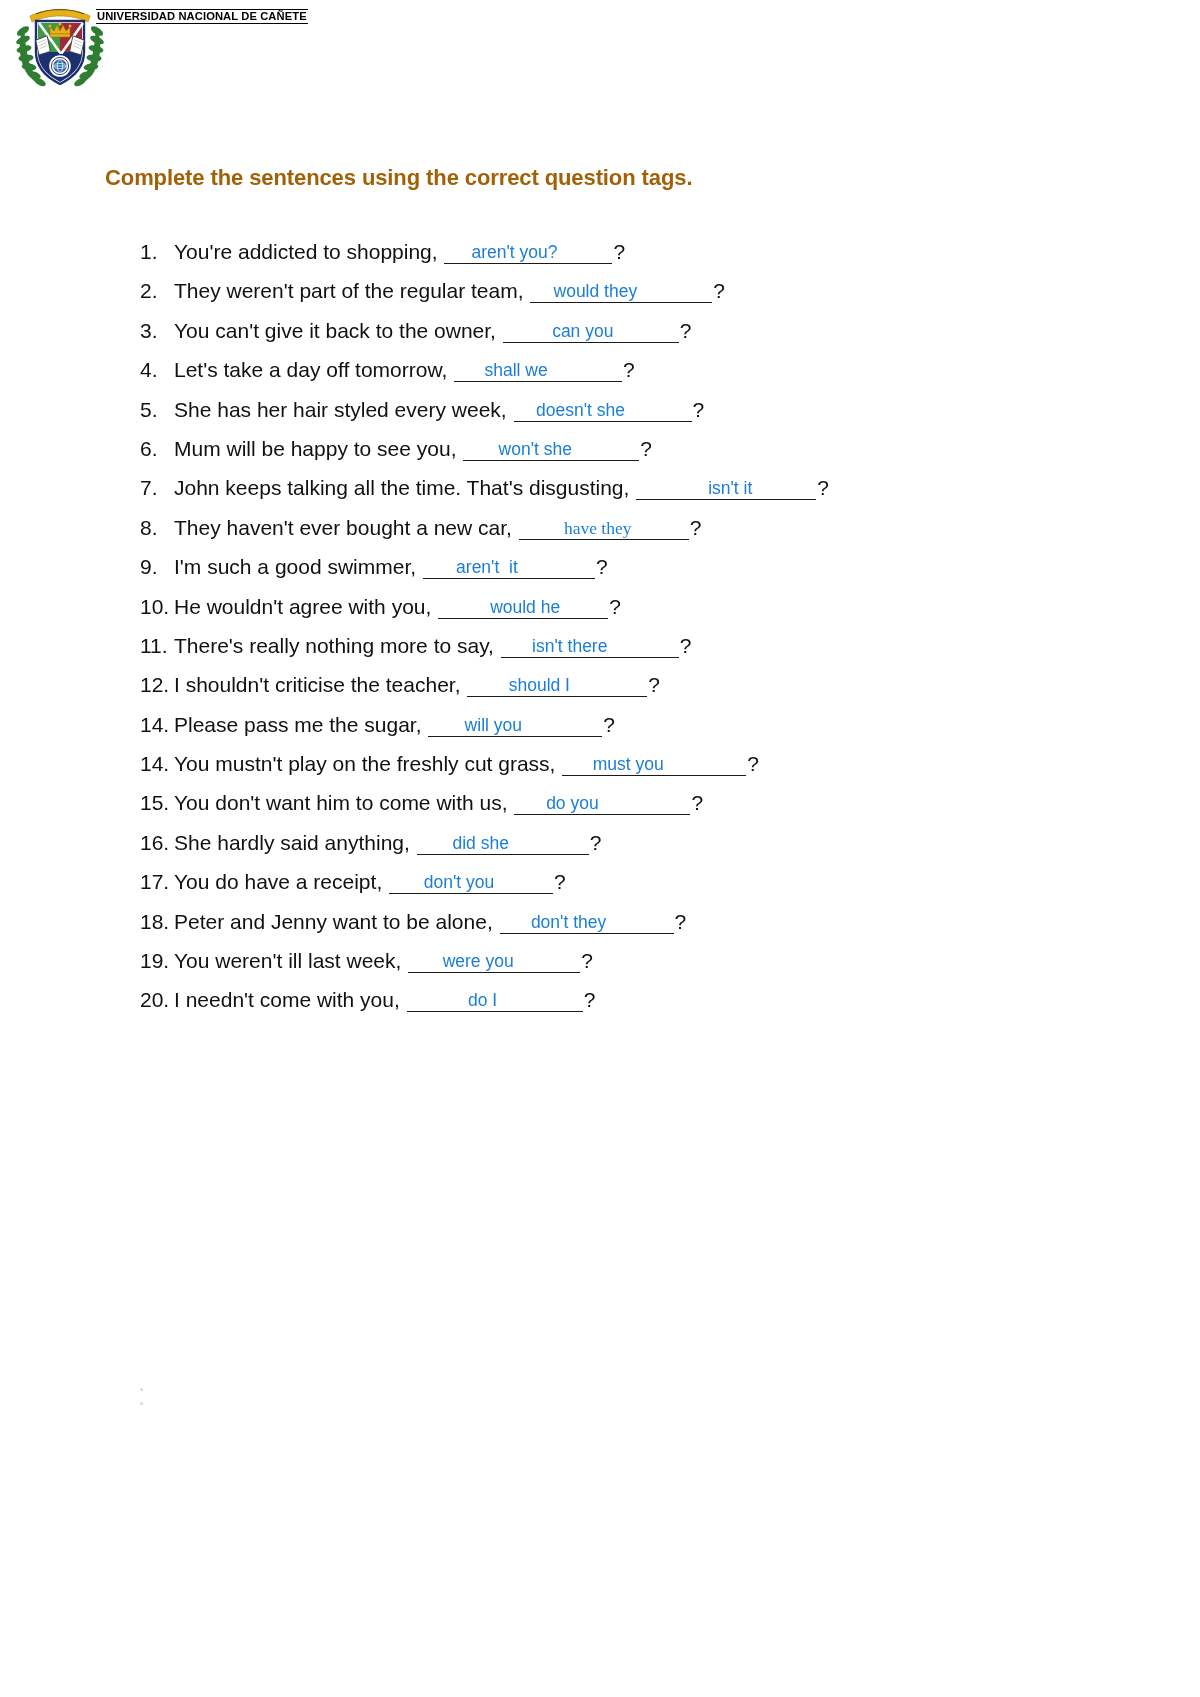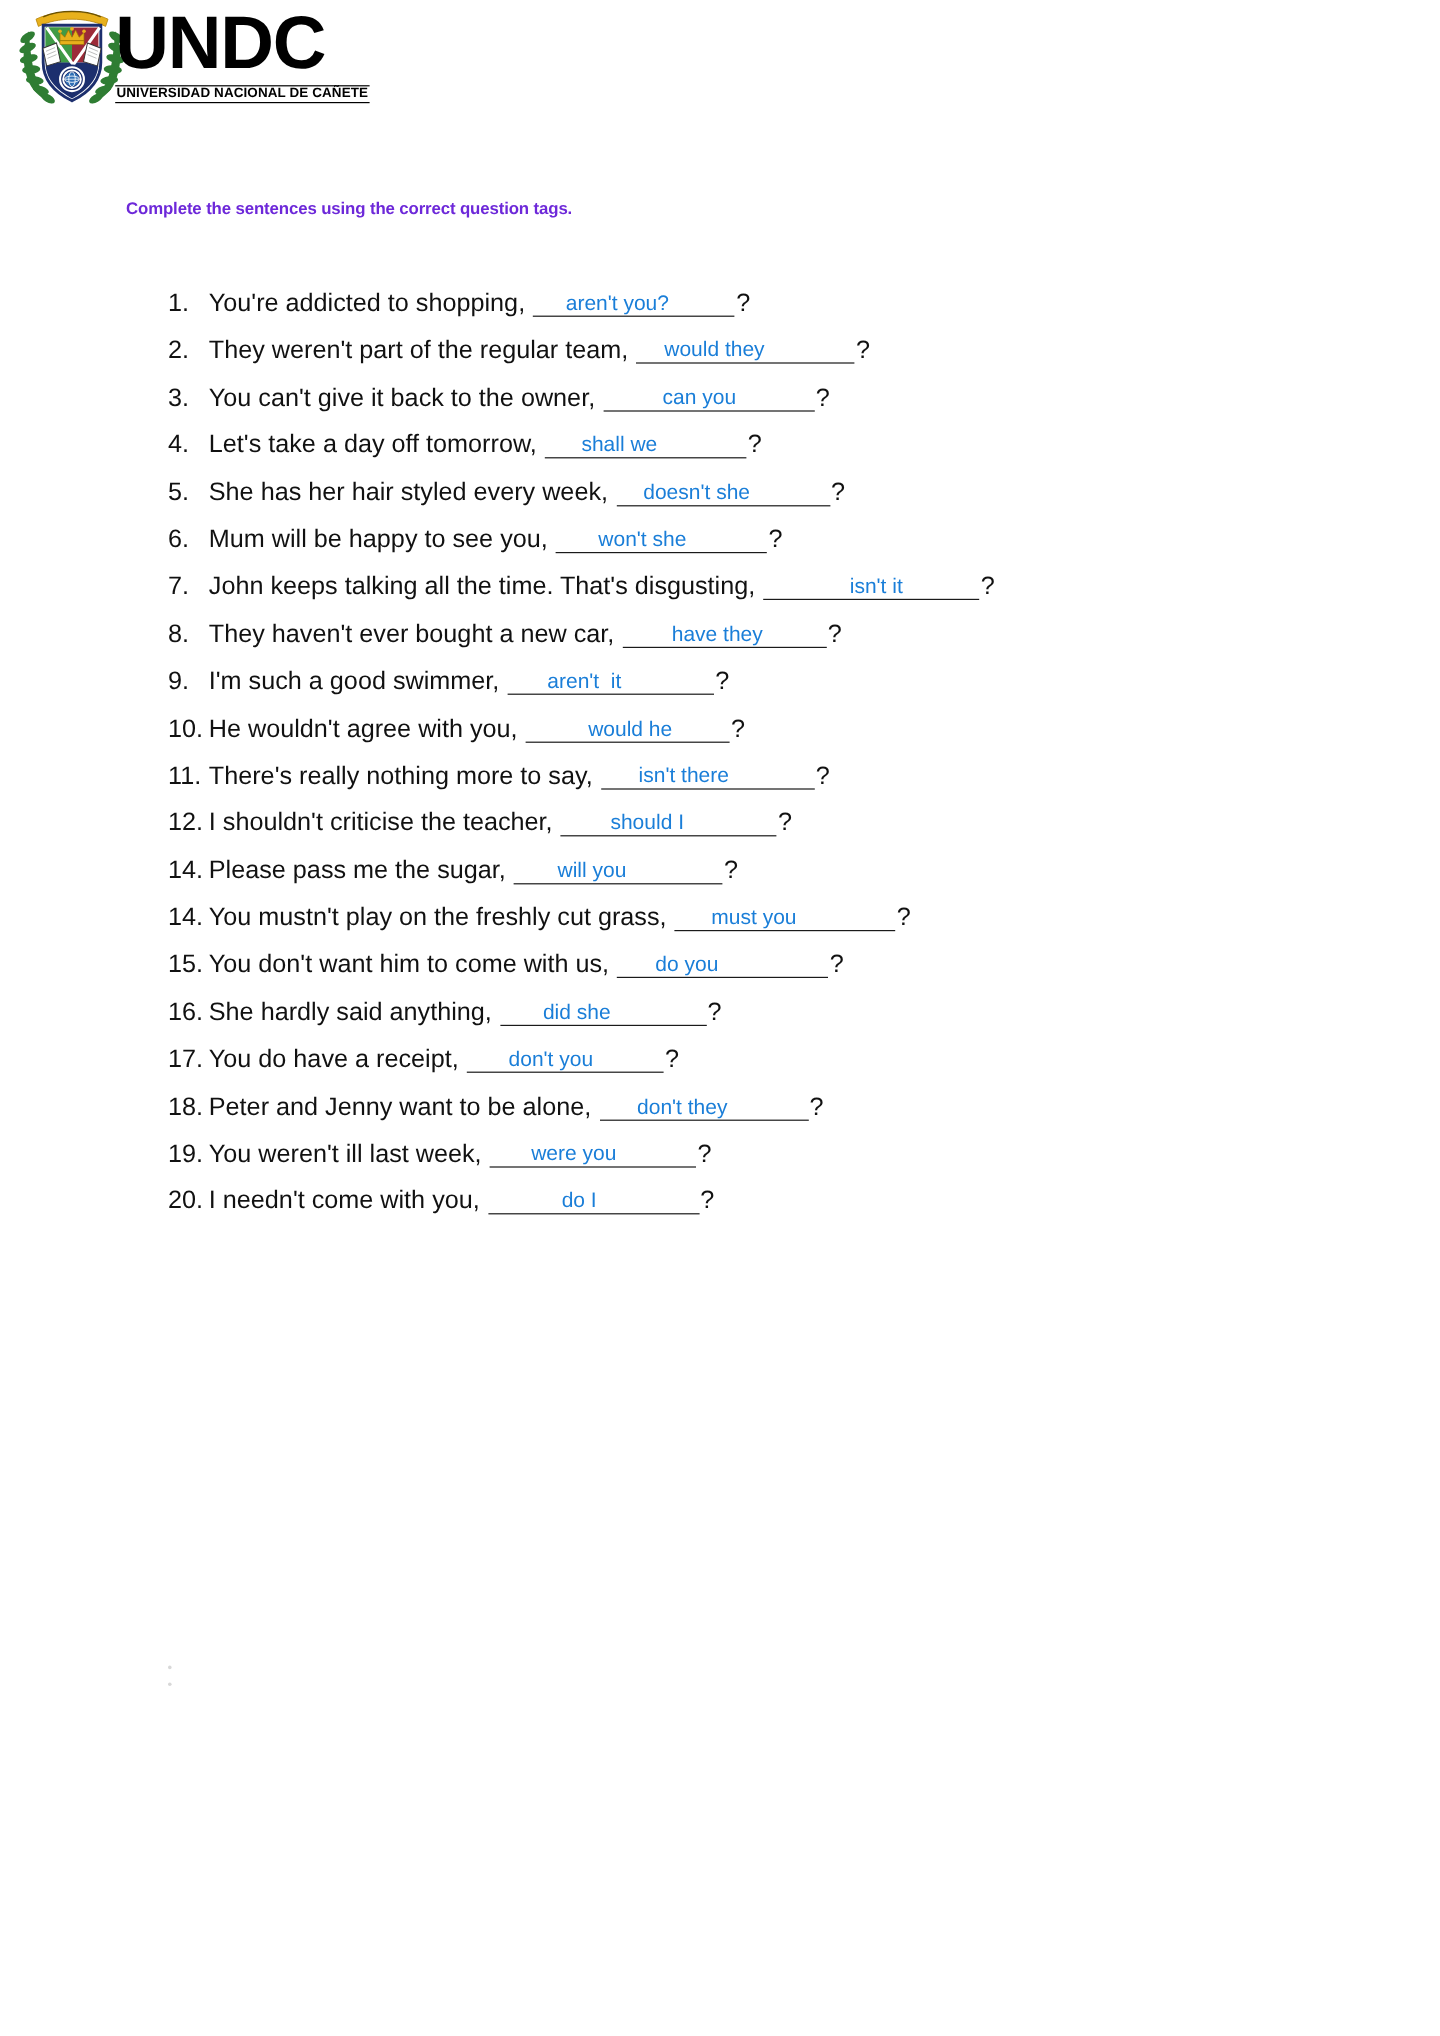--- a/index.html
+++ b/index.html
@@ -73,23 +73,23 @@
   .sheet {
     position: absolute;
     left: 0;
     top: 0;
     width: 1200px;
   }
   .worksheet-title {
     position: absolute;
     left: 105px;
     top: 165px;
-    font-size: 14px;
+    font-size: 22px;
     font-weight: bold;
-    color: #6d28d9;
+    color: #a16207;
     white-space: nowrap;
     letter-spacing: -0.1px;
   }
 
   .items {
     position: absolute;
     left: 140px;
     top: 232px;
     width: 1000px;
   }
@@ -219,39 +219,38 @@
         <circle r="11.5" fill="#ffffff" stroke="#1c2f6e" stroke-width="1.4"></circle>
         <circle r="8.6" fill="#ffffff" stroke="#1c2f6e" stroke-width="0.9"></circle>
         <circle r="6.2" fill="#2f6fb5" stroke="#1c2f6e" stroke-width="0.8"></circle>
         <ellipse rx="6.2" ry="2.6" fill="none" stroke="#ffffff" stroke-width="0.7"></ellipse>
         <ellipse rx="2.7" ry="6.2" fill="none" stroke="#ffffff" stroke-width="0.7"></ellipse>
         <path d="M-6.2 0 L6.2 0" stroke="#ffffff" stroke-width="0.7"></path>
       </g>
     </svg>
 
     <div class="logo-text">
-      <div class="logo-acronym">UNDC</div>
       <div class="logo-fullname">UNIVERSIDAD NACIONAL DE CAÑETE</div>
     </div>
   </div>
 </div>
 
 <div class="sheet">
 
   <div class="worksheet-title">Complete the sentences using the correct question tags.</div>
 
   <div class="items" id="items-container">
       <div class="item"><span class="item-num">1.</span><span class="item-text">You're addicted to shopping, </span><span class="blank" style="width: 168px;"><span class="answer" style="transform: translateX(-14px);">aren't you?</span></span><span class="qmark">?</span></div>
       <div class="item"><span class="item-num">2.</span><span class="item-text">They weren't part of the regular team, </span><span class="blank" style="width: 182px;"><span class="answer" style="transform: translateX(-26px);">would they</span></span><span class="qmark">?</span></div>
       <div class="item"><span class="item-num">3.</span><span class="item-text">You can't give it back to the owner, </span><span class="blank" style="width: 176px;"><span class="answer" style="transform: translateX(-8px); margin-top: 44px;">can you</span></span><span class="qmark">?</span></div>
       <div class="item"><span class="item-num">4.</span><span class="item-text">Let's take a day off tomorrow, </span><span class="blank" style="width: 168px;"><span class="answer" style="transform: translateX(-22px); text-align: center;">shall we</span></span><span class="qmark">?</span></div>
       <div class="item"><span class="item-num">5.</span><span class="item-text">She has her hair styled every week, </span><span class="blank" style="width: 178px;"><span class="answer" style="transform: translateX(-22px);">doesn't she</span></span><span class="qmark">?</span></div>
       <div class="item"><span class="item-num">6.</span><span class="item-text">Mum will be happy to see you, </span><span class="blank" style="width: 176px;"><span class="answer" style="transform: translateX(-16px);">won't she</span></span><span class="qmark">?</span></div>
       <div class="item"><span class="item-num">7.</span><span class="item-text">John keeps talking all the time. That's disgusting, </span><span class="blank" style="width: 180px;"><span class="answer" style="transform: translateX(4px);">isn't it</span></span><span class="qmark">?</span></div>
-      <div class="item"><span class="item-num">8.</span><span class="item-text">They haven't ever bought a new car, </span><span class="blank" style="width: 170px;"><span class="answer" style="transform: translateX(-6px);">have they</span></span><span class="qmark">?</span></div>
+      <div class="item"><span class="item-num">8.</span><span class="item-text">They haven't ever bought a new car, </span><span class="blank" style="width: 170px;"><span class="answer" style="transform: translateX(-6px); font-family: Liberation Serif, serif;">have they</span></span><span class="qmark">?</span></div>
       <div class="item"><span class="item-num">9.</span><span class="item-text">I'm such a good swimmer, </span><span class="blank" style="width: 172px;"><span class="answer" style="transform: translateX(-22px);">aren't  it</span></span><span class="qmark">?</span></div>
       <div class="item"><span class="item-num">10.</span><span class="item-text">He wouldn't agree with you, </span><span class="blank" style="width: 170px;"><span class="answer" style="transform: translateX(2px);">would he</span></span><span class="qmark">?</span></div>
       <div class="item"><span class="item-num">11.</span><span class="item-text">There's really nothing more to say, </span><span class="blank" style="width: 178px;"><span class="answer" style="transform: translateX(-20px);">isn't there</span></span><span class="qmark">?</span></div>
       <div class="item"><span class="item-num">12.</span><span class="item-text">I shouldn't criticise the teacher, </span><span class="blank" style="width: 180px;"><span class="answer" style="transform: translateX(-18px);">should I</span></span><span class="qmark">?</span></div>
       <div class="item"><span class="item-num">14.</span><span class="item-text">Please pass me the sugar, </span><span class="blank" style="width: 174px;"><span class="answer" style="transform: translateX(-22px);">will you</span></span><span class="qmark">?</span></div>
       <div class="item"><span class="item-num">14.</span><span class="item-text">You mustn't play on the freshly cut grass, </span><span class="blank" style="width: 184px;"><span class="answer" style="transform: translateX(-26px);">must you</span></span><span class="qmark">?</span></div>
       <div class="item"><span class="item-num">15.</span><span class="item-text">You don't want him to come with us, </span><span class="blank" style="width: 176px;"><span class="answer" style="transform: translateX(-30px);">do you</span></span><span class="qmark">?</span></div>
       <div class="item"><span class="item-num">16.</span><span class="item-text">She hardly said anything, </span><span class="blank" style="width: 172px;"><span class="answer" style="transform: translateX(-22px);">did she</span></span><span class="qmark">?</span></div>
       <div class="item"><span class="item-num">17.</span><span class="item-text">You do have a receipt, </span><span class="blank" style="width: 164px;"><span class="answer" style="transform: translateX(-12px);">don't you</span></span><span class="qmark">?</span></div>
       <div class="item"><span class="item-num">18.</span><span class="item-text">Peter and Jenny want to be alone, </span><span class="blank" style="width: 174px;"><span class="answer" style="transform: translateX(-18px);">don't they</span></span><span class="qmark">?</span></div>

